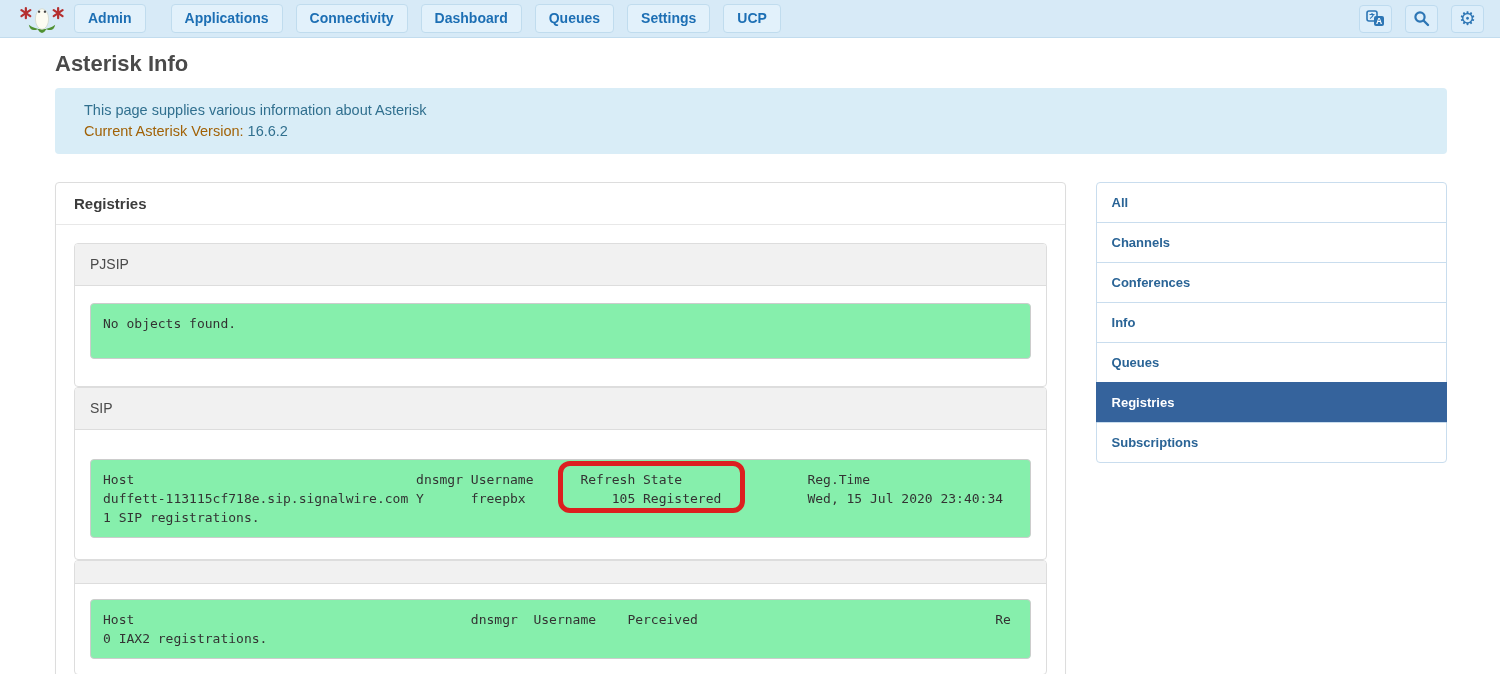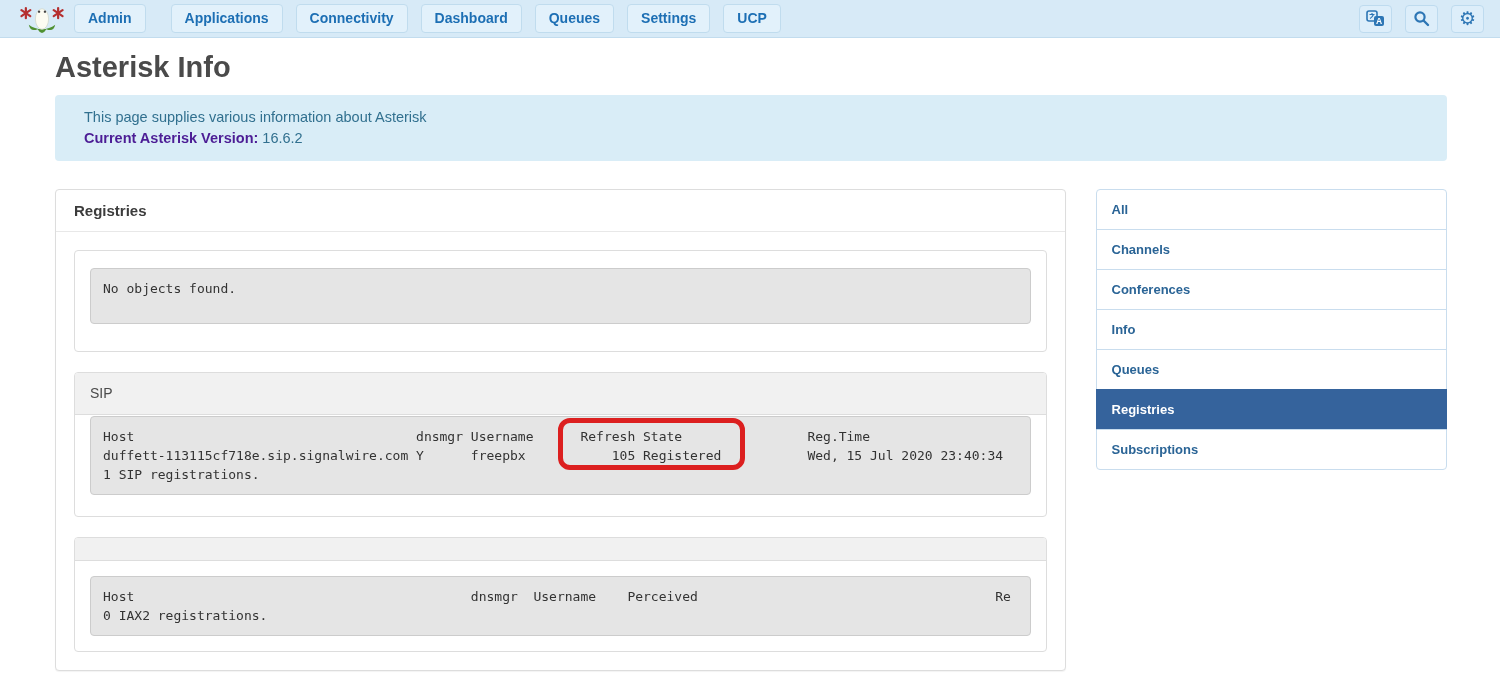--- a/index.html
+++ b/index.html
@@ -17,46 +17,46 @@
   .nav-tab.first { margin-right:12px; }
   .nav-spacer { flex:1; }
   .icon-btn { width:33px; height:28px; background:#ddeefa; border:1px solid #bedbef;
               border-radius:4px; margin-left:13px; display:flex; align-items:center;
               justify-content:center; cursor:pointer; color:#2d76b5; }
   .gear-glyph { font-family:"DejaVu Sans", sans-serif; font-size:19px; line-height:1;
                 color:#2d76b5; }
 
   
   .page { padding:0 53px 0 55px; }
-  .page-title { font-size:29px; font-weight:700; color:#4a4a4a; margin:13px 0 11px 0; }
+  .page-title { font-size:22px; font-weight:700; color:#4a4a4a; margin:13px 0 11px 0; }
 
   .info-well { background:#d9edf7; border-radius:4px; padding:12px 29px; color:#31708f;
                font-size:14.5px; line-height:21px; margin-bottom:28px; }
-  .info-well .ver-label { font-weight:700; color:#4c1d95; }
+  .info-well .ver-label { font-weight:400; color:#a16207; }
 
   .content-row { display:flex; align-items:flex-start; }
 
   
   .main-panel { width:1035px; background:#fff; border:1px solid #ddd; border-radius:4px;
                 box-shadow:0 1px 1px rgba(0,0,0,.05); }
   .main-panel-heading { padding:12px 18px; font-size:15px; font-weight:700; color:#3c3c3c;
                         border-bottom:1px solid #e8e8e8; }
   .main-panel-body { padding:18px; }
 
   .sub-panel { border:1px solid #ddd; border-radius:4px; background:#fff; }
-  .sub-panel + .sub-panel { margin-top:20px; }
+  .sub-panel + .sub-panel { }
   .sub-heading { background:#f1f1f1; border-bottom:1px solid #ddd;
                  border-radius:3px 3px 0 0; padding:11px 15px; font-size:14px;
                  color:#4a4a4a; line-height:19px; }
   .sub-heading.empty { height:23px; padding:0 15px; }
   .sub-body { padding:17px 15px 27px 15px; }
-  .sub-body.sip { padding:1px 15px 21px 15px; position:relative; }
+  .sub-body.sip { padding:29px 15px 21px 15px; position:relative; }
   .sub-body.iax2 { padding:15px 15px 15px 15px; }
 
-  pre.console { background:#e5e5e5; border:1px solid #ccc; border-radius:4px;
+  pre.console { background:#86efac; border:1px solid #ccc; border-radius:4px;
                 padding:10px 12px; font-family:"DejaVu Sans Mono", monospace;
                 font-size:13px; line-height:19px; color:#333; white-space:pre;
                 overflow:hidden; margin:0; }
   pre.console.tall { min-height:56px; }
 
   .pre-wrap { position:relative; }
   .red-annotation { position:absolute; left:468px; top:2px; width:187px; height:52px;
                     border:5px solid #dc1f1f; border-radius:12px; pointer-events:none; }
 
   
@@ -127,20 +127,21 @@
     <div><span class="ver-label">Current Asterisk Version:</span><span> 16.6.2</span></div>
   </div>
 
   <div class="content-row">
 
     <div class="main-panel">
       <div class="main-panel-heading">Registries</div>
       <div class="main-panel-body">
 
         <div class="sub-panel">
+          <div class="sub-heading">PJSIP</div>
           <div class="sub-body">
             <pre class="console tall">No objects found.</pre>
           </div>
         </div>
 
         <div class="sub-panel">
           <div class="sub-heading">SIP</div>
           <div class="sub-body sip">
             <div class="pre-wrap">
               <pre class="console">Host                                    dnsmgr Username      Refresh State                Reg.Time

